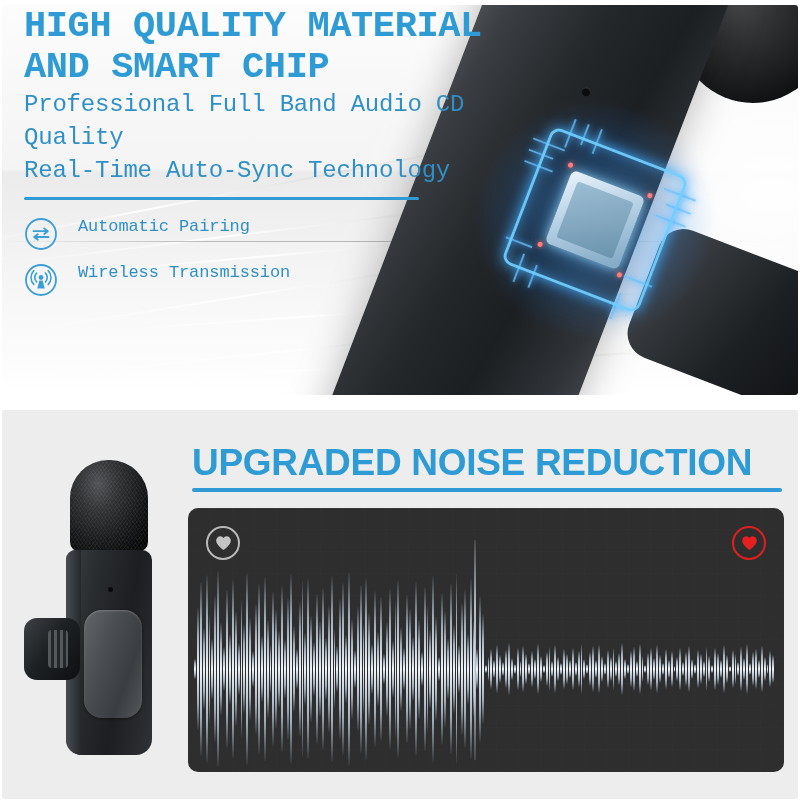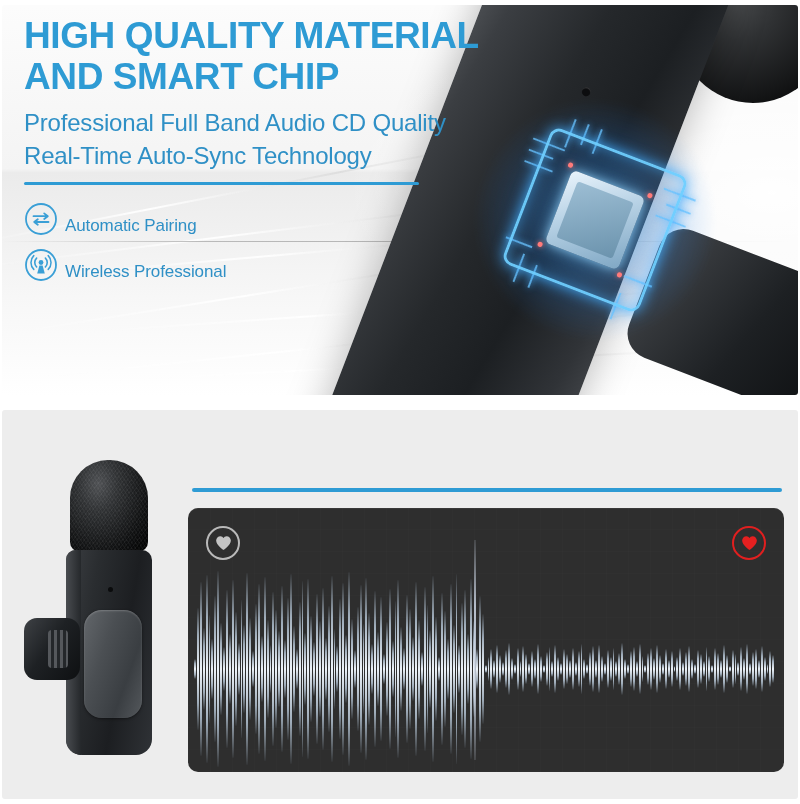--- a/index.html
+++ b/index.html
@@ -37,37 +37,37 @@
     position:absolute; right:-6%; top:18%; width:62%; height:86%;
     background:radial-gradient(ellipse at 85% 35%, rgba(255,255,255,.98) 0%, rgba(255,255,255,.55) 38%, rgba(255,255,255,0) 72%);
     pointer-events:none;
   }
   .floor-line{
     position:absolute; left:0; right:0; top:60.5%; height:1px;
     background:linear-gradient(90deg,rgba(190,190,190,0) 0%,rgba(176,176,176,.85) 25%,rgba(170,170,170,.9) 72%,rgba(200,200,200,0) 100%);
   }
 
   
-  .top-text{ position:absolute; left:22px; top:10px; width:480px; }
+  .top-text{ position:absolute; left:22px; top:1px; width:480px;font-family:Liberation Mono, monospace; }
   .headline{
     color:#2e9bd4; font-size:37px; line-height:41px;
     font-weight:bold; letter-spacing:-.4px; white-space:pre-line;
   }
   .subline{
-    color:#2f90c6; font-size:24px; line-height:33px; margin-top:9px;
+    color:#2f90c6; font-size:24px; line-height:33px; 
     white-space:pre-line; letter-spacing:-.2px;
   }
   .rule{
     width:395px; height:3px; margin-top:10px; border-radius:2px;
     background:#2e9bd4;
   }
 
   
   .features{ margin-top:17px; }
-  .feat{ display:flex; align-items:flex-end; gap:7px; margin-bottom:12px; }
+  .feat{ display:flex; align-items:flex-start; gap:20px; margin-bottom:12px; }
   .feat-icon{ width:34px; height:34px; flex:0 0 34px; }
   .feat-label{ color:#2f90c6; font-size:17px; letter-spacing:-.1px; }
 
   
   .mic-big{
     position:absolute; left:406px; top:-96px; width:230px; height:620px;
     transform:rotate(21deg); transform-origin:50% 50%;
     border-radius:34px 34px 26px 26px;
     background:linear-gradient(100deg,#55585c 0%,#3b3e42 14%,#25282b 40%,#1c1f22 62%,#303337 84%,#4a4d51 100%);
     box-shadow:0 10px 40px rgba(0,0,0,.28);
@@ -311,29 +311,30 @@
           <svg viewBox="0 0 34 34" width="34" height="34" aria-hidden="true">
             <circle cx="17" cy="17" r="15" fill="none" stroke="#3a9fd6" stroke-width="1.8"></circle>
             <circle cx="17" cy="14.5" r="2.4" fill="#3a9fd6"></circle>
             <path d="M12.6 10.1 a6.2 6.2 0 0 0 0 8.8" fill="none" stroke="#3a9fd6" stroke-width="1.6" stroke-linecap="round"></path>
             <path d="M21.4 10.1 a6.2 6.2 0 0 1 0 8.8" fill="none" stroke="#3a9fd6" stroke-width="1.6" stroke-linecap="round"></path>
             <path d="M9.8 7.6 a9.8 9.8 0 0 0 0 13.8" fill="none" stroke="#3a9fd6" stroke-width="1.5" stroke-linecap="round"></path>
             <path d="M24.2 7.6 a9.8 9.8 0 0 1 0 13.8" fill="none" stroke="#3a9fd6" stroke-width="1.5" stroke-linecap="round"></path>
             <path d="M15.4 17.4 L13.2 25.4 H20.8 L18.6 17.4 Z" fill="#3a9fd6"></path>
           </svg>
         </span>
-        <span class="feat-label">Wireless Professional</span>
+        <span class="feat-label">Wireless Transmission</span>
       </div>
 
     </div>
   </div>
 </section>
 
 <section class="panel-bot">
 
+  <h2 class="bot-title">UPGRADED NOISE REDUCTION</h2>
   <div class="bot-rule"></div>
 
   <div class="mic-small">
     <span class="sm-foam"></span>
     <span class="sm-body"></span>
     <span class="sm-clip"></span>
     <span class="sm-btn"></span>
     <span class="sm-hole"></span>
   </div>
 

